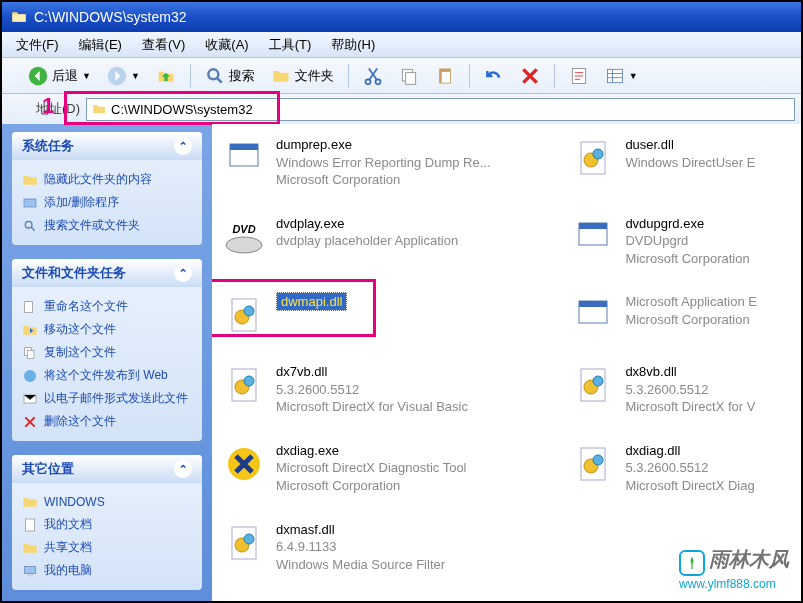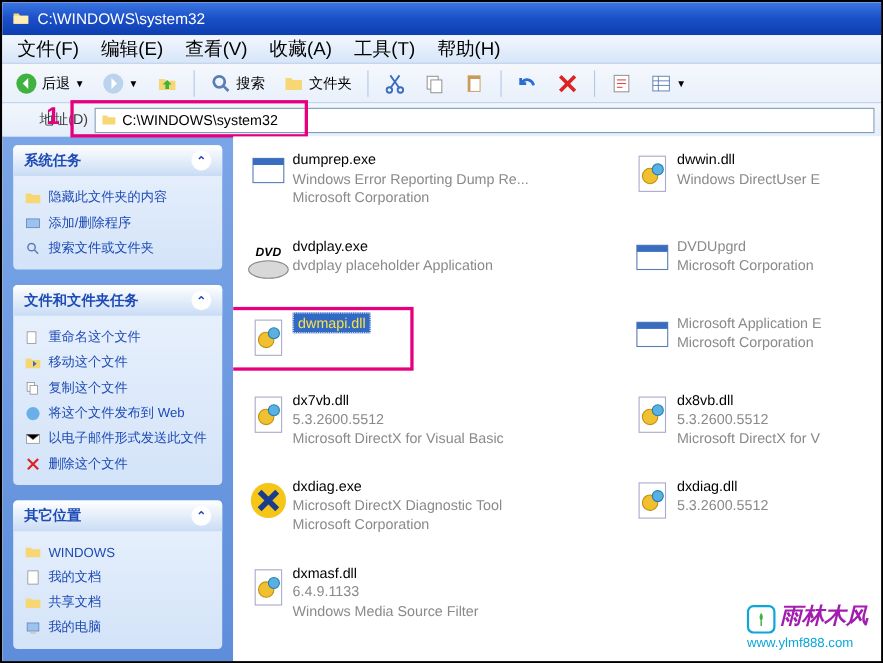--- a/index.html
+++ b/index.html
@@ -1,51 +1,51 @@
 <!DOCTYPE html>
 <html><head>
 <meta charset="utf-8">
 <style>
 * { margin:0; padding:0; box-sizing:border-box; font-family:"Microsoft YaHei",Tahoma,sans-serif; }
 body { width:803px; height:603px; background:#fff; border:2px solid #000; position:relative; overflow:hidden; }
 .titlebar { height:30px; background:linear-gradient(#3b77e3,#1a4fc7 50%,#0d3eb0); color:#fff; display:flex; align-items:center; padding:0 8px; }
 .titlebar .icon { width:18px; height:16px; margin-right:6px; }
 .titlebar .title { font-size:14px; }
 .menubar { height:26px; background:linear-gradient(#f2f7fe,#d6e5f8); border-bottom:1px solid #a9c4e8; display:flex; align-items:center; padding:0 4px; }
-.menubar .mi { font-size:17px; padding:2px 10px; }
-.toolbar { height:36px; background:linear-gradient(#f5f8fd,#e8f0fb); border-bottom:1px solid #a9c4e8; display:flex; align-items:center; padding:0 6px; gap:4px; }
+.menubar .mi { font-size:13px; padding:2px 10px; }
+.toolbar { height:36px; background:linear-gradient(#f5f8fd,#e8f0fb); border-bottom:1px solid #a9c4e8; display:flex; align-items:center; padding:0 20px; gap:4px; }
 .tbtn { display:flex; align-items:center; gap:4px; padding:2px 6px; font-size:13px; }
 .sep { width:1px; height:24px; background:#b0c8e6; margin:0 4px; }
 .tbtn svg { width:20px; height:20px; }
 .addrbar { height:30px; background:linear-gradient(#f2f6fc,#e5eefb); display:flex; align-items:center; padding:0 6px; gap:6px; position:relative; }
 .addrbar .lbl { font-size:13px; color:#3a3a3a;margin-left:28px; }
 .addrbox { flex:1; height:23px; background:#fff; border:1px solid #7f9db9; display:flex; align-items:center; padding:0 4px; gap:4px; }
 .addrbox span { font-size:13px; }
 .hl1 { position:absolute; left:62px; top:-3px; width:216px; height:34px; border:3px solid #e6007e; }
 .num1 { position:absolute; left:40px; top:-1px; color:#e6007e; font-size:22px; font-weight:bold; }
 .body { display:flex; height:calc(100% - 122px);border-radius:28px; }
 .sidebar { width:210px; background:linear-gradient(#7aa5e6,#5e8edb); padding:8px 10px; overflow:hidden; }
 .panel { background:linear-gradient(#eaf2fd,#d3e3f8); border-radius:4px; margin-bottom:14px; font-size:12px; }
 .panel .ph { background:linear-gradient(#fff,#c9dcf5); color:#1d4bb5; font-weight:bold; padding:5px 10px; border-radius:4px 4px 0 0; display:flex; justify-content:space-between; align-items:center; font-size:13px; }
 .panel .pb { padding:8px 10px; }
 .panel .pi { display:flex; align-items:center; gap:6px; padding:3px 0; color:#1d4bb5; }
 .panel .pi svg { width:16px; height:16px; flex-shrink:0; }
 .chev { width:18px; height:18px; border-radius:50%; background:#fff; display:flex; align-items:center; justify-content:center; color:#1d4bb5; font-size:11px; }
 .files { flex:1; background:#fff; padding:12px 10px; position:relative; overflow:hidden; }
 .frow { display:flex; margin-bottom:26px; }
-.fitem { display:flex; width:350px; }
+.fitem { display:flex; gap:10px; width:350px; }
 .fitem.narrow { width:220px; }
 .ficon { width:44px; height:44px; flex-shrink:0; display:flex; align-items:center; justify-content:center; }
 .finfo { font-size:13px; line-height:1.35; }
 .fname { color:#000; }
 .fdesc { color:#8a8a8a; }
 .sel { background:#316ac5; color:#fde047; padding:1px 4px; border:1px dotted #fff; }
 .hl2 { position:absolute; left:-10px; top:155px; width:174px; height:58px; border:3px solid #e6007e; }
 .wm { position:absolute; right:12px; bottom:10px; font-size:13px; }
-.wm .brand { color:#a21caf; font-weight:bold; font-size:20px; font-style:italic; }
+.wm .brand { color:#737373; font-weight:bold; font-size:20px; font-style:italic; }
 .wm .url { color:#0aa7d8; font-size:12px; }
 .wm .logo { display:inline-flex; width:26px; height:26px; border:2px solid #0aa7d8; border-radius:6px; background:#fff; align-items:center; justify-content:center; margin-right:4px; vertical-align:middle; }
 </style>
 </head>
 <body>
 
 <div class="titlebar">
   <svg class="icon" viewBox="0 0 24 24">
       <path fill="#f7d774" d="M2 5h7l2 3h11v11H2z"></path>
       <path fill="#fceeb5" d="M2 8h20v11H2z"></path>
@@ -288,21 +288,21 @@
       </div>
       <div class="fitem narrow">
         <div class="ficon">
             <svg width="40" height="40" viewBox="0 0 40 40">
               <rect x="8" y="4" width="24" height="32" fill="#fff" stroke="#aac"></rect>
               <circle cx="18" cy="22" r="7" fill="#f0c030" stroke="#c09010"></circle>
               <circle cx="25" cy="16" r="5" fill="#5ab0e0" stroke="#2080b0"></circle>
             </svg>
           </div>
         <div class="finfo">
-            <div class="fname">dwwin.dll</div>
+            <div class="fname">duser.dll</div>
             <div class="fdesc">Windows DirectUser E</div>
           </div>
       </div>
     </div>
 
     <div class="frow">
       <div class="fitem">
         <div class="ficon">
             <svg width="44" height="44" viewBox="0 0 44 44">
               <ellipse cx="22" cy="30" rx="18" ry="8" fill="#d8d8d8" stroke="#888"></ellipse>
@@ -315,20 +315,21 @@
           </div>
       </div>
       <div class="fitem narrow">
         <div class="ficon">
             <svg width="40" height="40" viewBox="0 0 40 40">
               <rect x="6" y="6" width="28" height="22" fill="#fff" stroke="#5a7db5"></rect>
               <rect x="6" y="6" width="28" height="6" fill="#3a6cc0"></rect>
             </svg>
           </div>
         <div class="finfo">
+            <div class="fname">dvdupgrd.exe</div>
             <div class="fdesc">DVDUpgrd</div>
             <div class="fdesc">Microsoft Corporation</div>
           </div>
       </div>
     </div>
 
     <div class="frow">
       <div class="fitem">
         <div class="ficon">
             <svg width="40" height="40" viewBox="0 0 40 40">
@@ -402,20 +403,21 @@
         <div class="ficon">
             <svg width="40" height="40" viewBox="0 0 40 40">
               <rect x="8" y="4" width="24" height="32" fill="#fff" stroke="#aac"></rect>
               <circle cx="18" cy="22" r="7" fill="#f0c030" stroke="#c09010"></circle>
               <circle cx="25" cy="16" r="5" fill="#5ab0e0" stroke="#2080b0"></circle>
             </svg>
           </div>
         <div class="finfo">
             <div class="fname">dxdiag.dll</div>
             <div class="fdesc">5.3.2600.5512</div>
+            <div class="fdesc">Microsoft DirectX Diag</div>
           </div>
       </div>
     </div>
 
     <div class="frow">
       <div class="fitem">
         <div class="ficon">
             <svg width="40" height="40" viewBox="0 0 40 40">
               <rect x="8" y="4" width="24" height="32" fill="#fff" stroke="#aac"></rect>
               <circle cx="18" cy="22" r="7" fill="#f0c030" stroke="#c09010"></circle>

